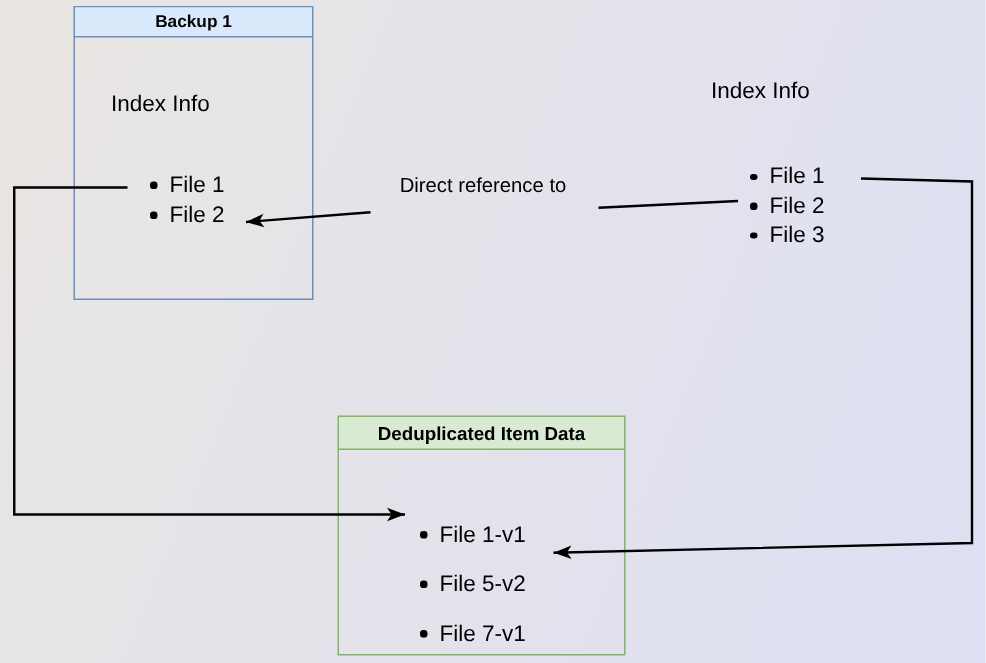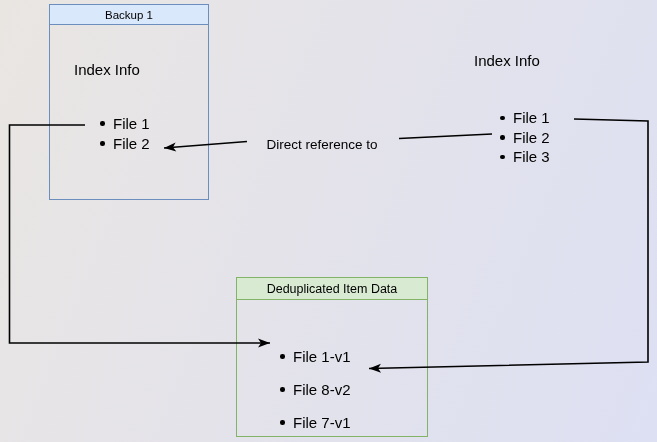--- a/index.html
+++ b/index.html
@@ -14,41 +14,41 @@
   body{font-family:"Liberation Sans","DejaVu Sans",sans-serif;color:var(--text);}
   .canvas{
     position:relative;width:657px;height:442px;overflow:hidden;
     background:linear-gradient(112deg,#e9e6e2 0%,#e4e3ea 45%,#dde0f3 100%);
   }
   .box{position:absolute;border:1px solid var(--backup-border);box-sizing:border-box;background:transparent;}
   .box .box-header{
     box-sizing:border-box;width:100%;border-bottom:1px solid var(--backup-border);
     background:var(--backup-header-fill);
     display:flex;align-items:center;justify-content:center;
-    font-weight:normal;font-size:11.5px;
+    font-weight:bold;font-size:11.5px;
   }
   .box.blue .box-header{height:20px;}
   .box.green{border-color:var(--dedup-border);}
   .box.green .box-header{
     height:22px;border-bottom:1px solid var(--dedup-border);
     background:var(--dedup-header-fill);font-size:12.5px;
   }
   .txt{position:absolute;white-space:nowrap;}
   .section-label{font-size:15px;line-height:16px;}
   ul.file-list{position:absolute;margin:0;padding:0;list-style:none;font-size:15px;}
   ul.file-list li{display:flex;align-items:center;white-space:nowrap;}
   ul.file-list .dot{
     width:4.5px;height:4.5px;border-radius:50%;background:#000;
     margin-right:8.5px;flex:0 0 auto;
   }
   .list-b1 li{height:20px;}
   .list-b2 li{height:19.5px;}
   .list-dedup li{height:21px;margin-top:12px;}
   .edge-label{
-    position:absolute;left:229px;top:135px;width:186px;
+    position:absolute;left:229px;top:114px;width:186px;
     text-align:center;font-size:13.5px;line-height:19px;
   }
   .edge-label span{display:block;}
   svg.wires{position:absolute;left:0;top:0;pointer-events:none;}
   svg.wires path{stroke:var(--connector);stroke-width:1.6;fill:none;}
 </style>
 </head>
 <body>
 
 <div class="canvas">
@@ -79,33 +79,33 @@
     <li>
       <span class="dot"></span>
       <span>File 2</span>
     </li>
     <li>
       <span class="dot"></span>
       <span>File 3</span>
     </li>
   </ul>
 
-  <div class="box green" style="left:236px;top:277px;width:192px;height:160px">
+  <div class="box green" style="left:225px;top:277px;width:192px;height:160px">
     <div class="box-header">
       <span>Deduplicated Item Data</span>
     </div>
   </div>
   <ul class="file-list list-dedup" style="left:280px;top:334px">
     <li>
       <span class="dot"></span>
       <span>File 1-v1</span>
     </li>
     <li>
       <span class="dot"></span>
-      <span>File 8-v2</span>
+      <span>File 5-v2</span>
     </li>
     <li>
       <span class="dot"></span>
       <span>File 7-v1</span>
     </li>
   </ul>
 
   <div class="edge-label">
     <span>Direct reference to</span>
   </div>

